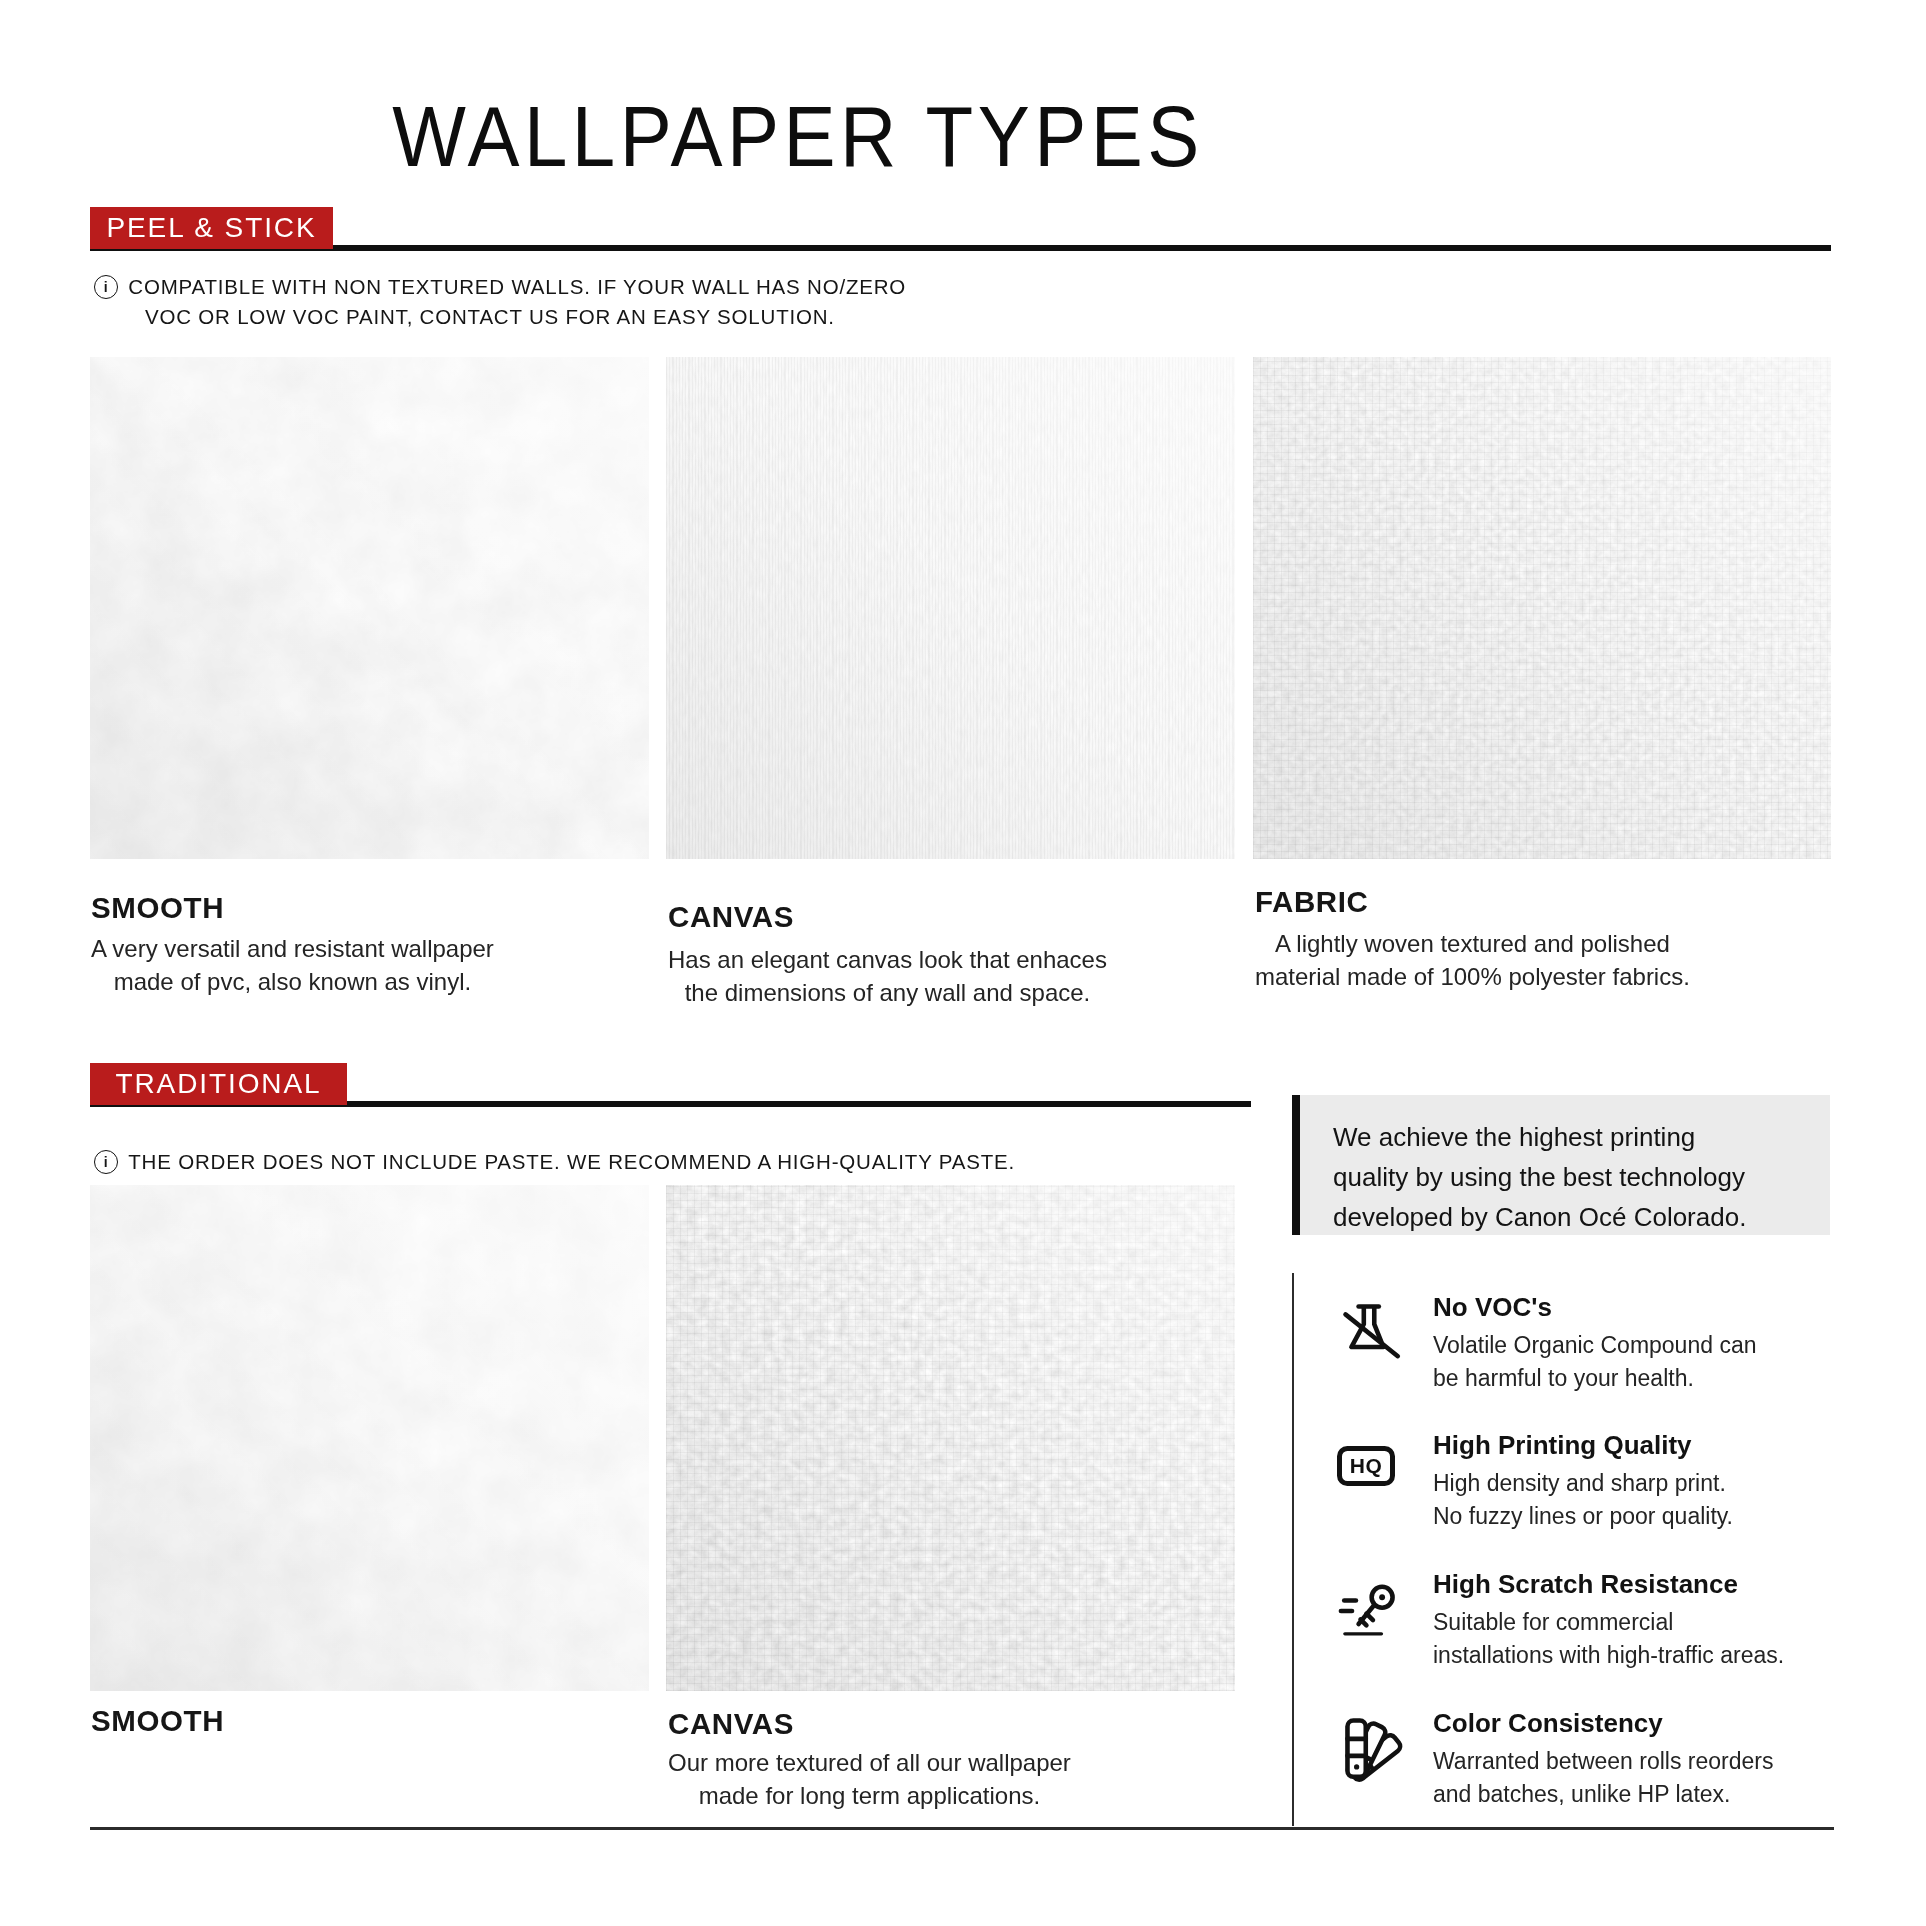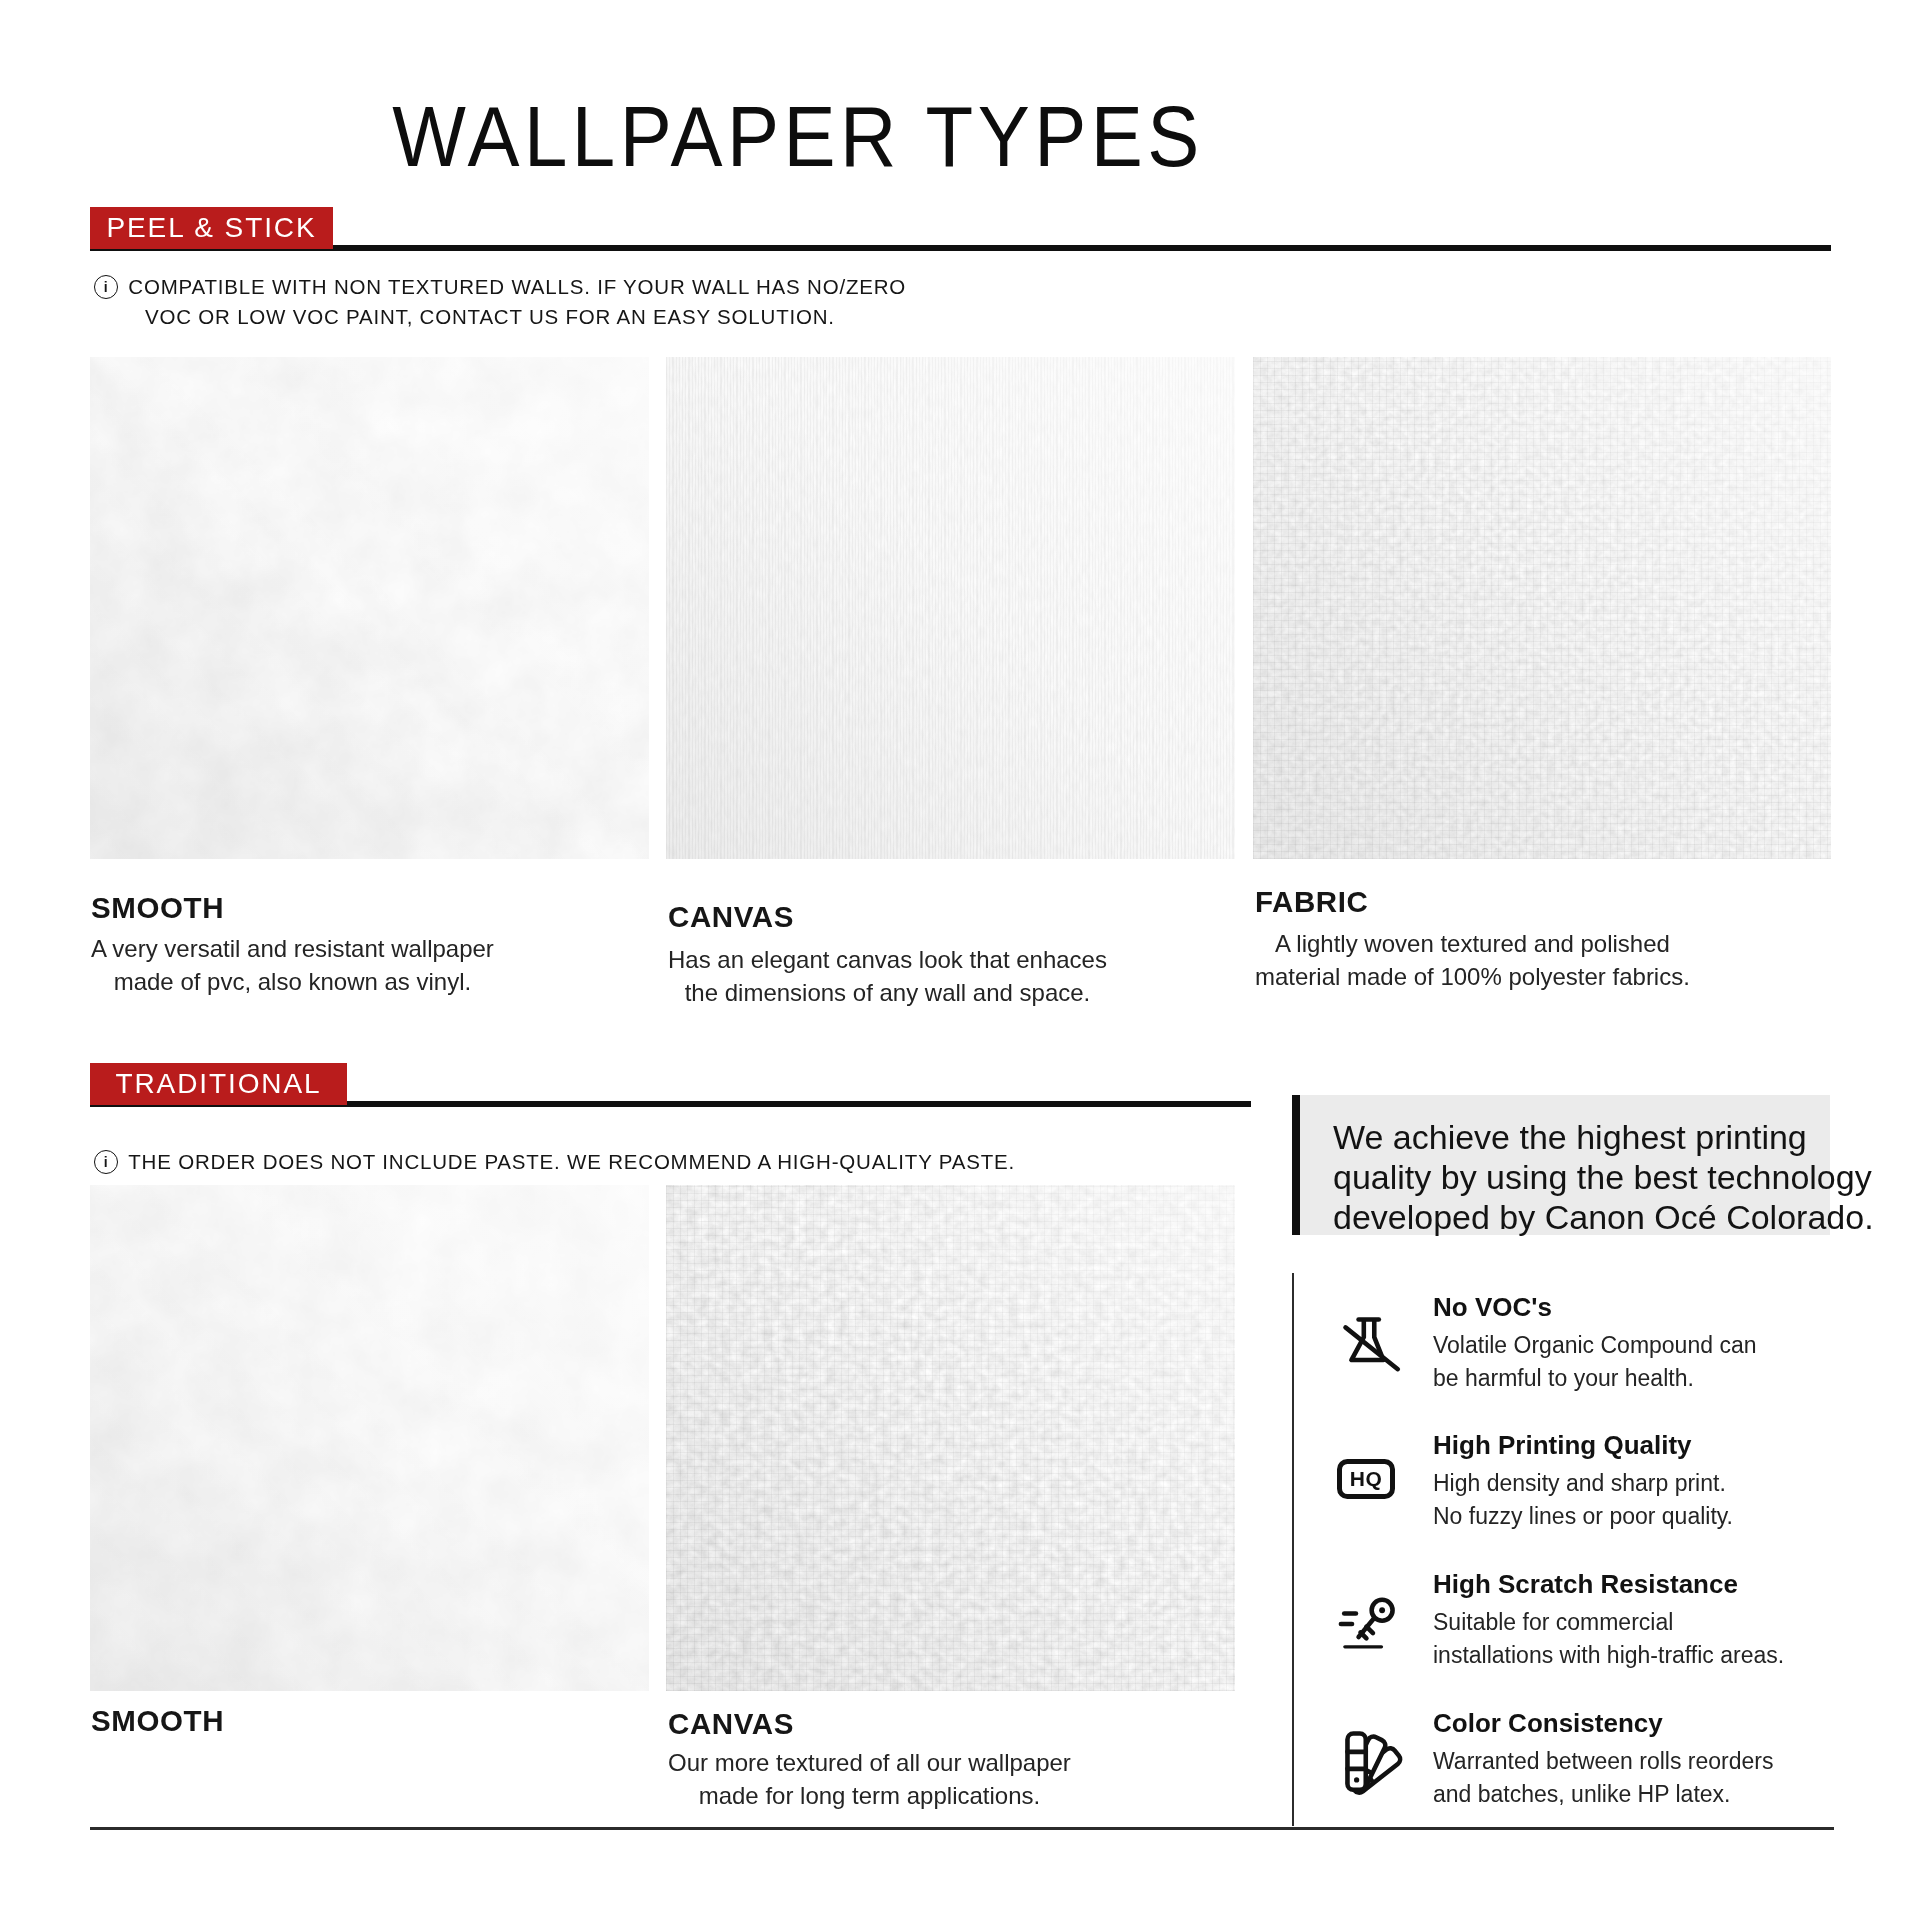--- a/index.html
+++ b/index.html
@@ -59,30 +59,30 @@
   .sw-desc span{display:block;line-height:33px;white-space:nowrap;}
   #d-peel-smooth{left:91px;top:932px;}
   #d-peel-canvas{left:668px;top:943px;}
   #d-peel-fabric{left:1255px;top:927px;}
   #d-trad-smooth{left:91px;top:1744px;}
   #d-trad-canvas{left:668px;top:1746px;}
 
   
   .qbox{position:absolute;left:1292px;top:1095px;width:538px;height:140px;background:#ebebeb;
         border-left:8.3px solid #0f0f0f;box-sizing:border-box;}
-  .qbox-inner{padding:22px 0 0 33px;font-size:34px;color:#131313;}
+  .qbox-inner{padding:22px 0 0 33px;font-size:26px;color:#131313;}
   .qbox-inner span{display:block;line-height:40px;white-space:nowrap;}
   .rail{position:absolute;left:1292px;top:1273px;width:1.9px;height:553px;background:#2c2c2c;}
 
   .feature{position:absolute;left:1337px;width:514px;}
   #feat-0{top:1292px;}
   #feat-1{top:1430px;}
   #feat-2{top:1569px;}
   #feat-3{top:1708px;}
-  .f-icon{position:absolute;left:0;top:19px;width:68px;height:68px;}
+  .f-icon{position:absolute;left:0;top:6px;width:68px;height:68px;}
   .f-icon svg{width:100%;height:100%;display:block;}
   .f-text{margin-left:96px;}
   .f-title{margin:0 0 6.4px;font-size:26px;font-weight:700;color:#121212;white-space:nowrap;}
   .f-desc span{display:block;font-size:23px;line-height:33px;color:#242424;white-space:nowrap;}
   .hq-badge{width:58px;height:40px;margin-top:10.3px;border:5.1px solid #111;border-radius:10.3px;
             box-sizing:border-box;display:flex;align-items:center;justify-content:center;
             font-size:21px;font-weight:700;letter-spacing:0.6px;color:#111;}
 </style>
 </head>
 <body>

